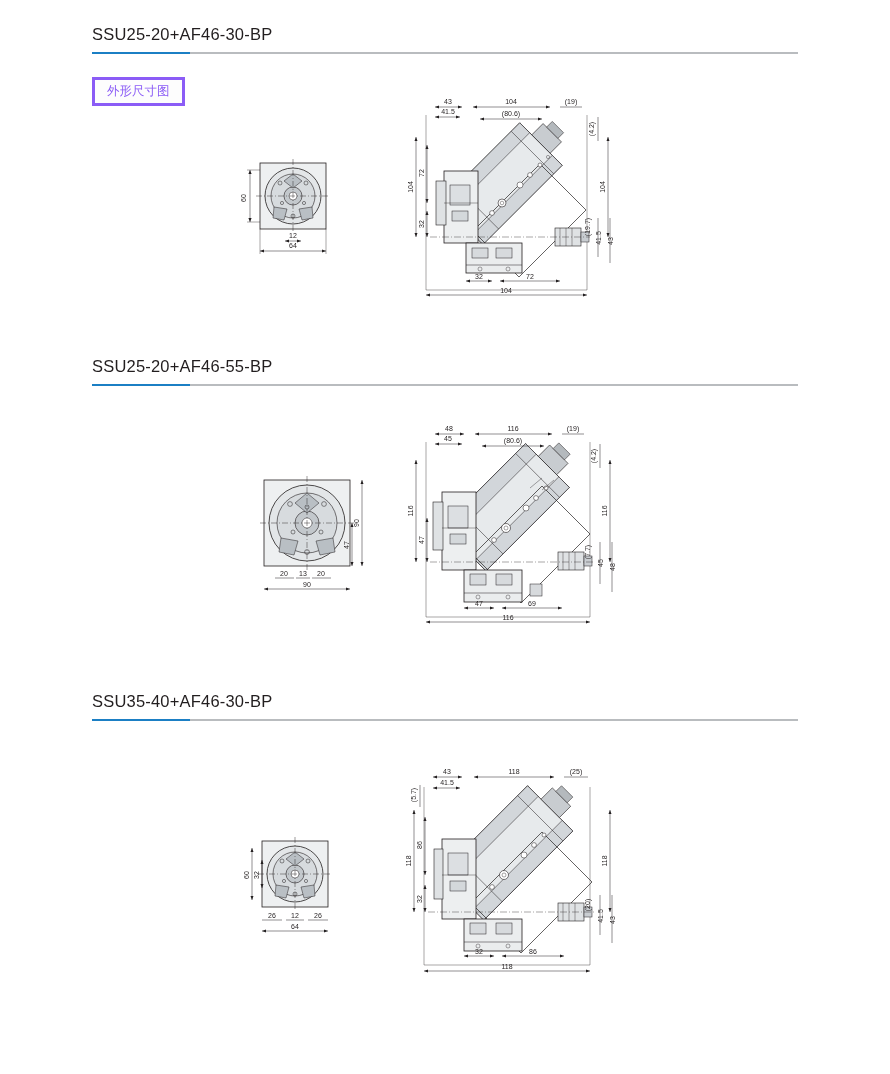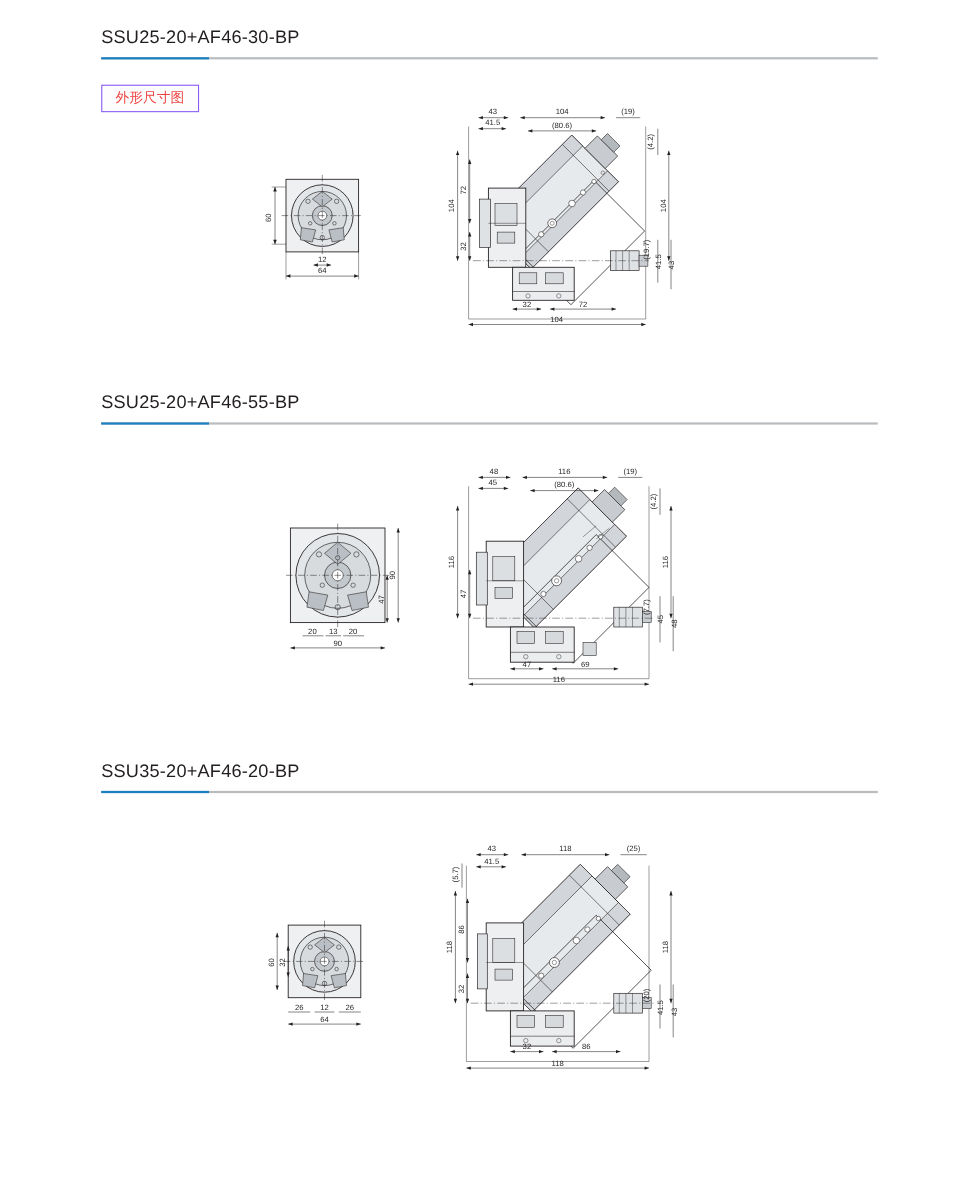--- a/index.html
+++ b/index.html
@@ -51,25 +51,25 @@
     top: 0;
     width: 98px;
     height: 2px;
     background: #1b7fc4;
   }
   
   .badge {
     position: absolute;
     left: 92px;
     top: 77px;
-    border: 1px solid #8b5cf6;
+    border: 3px solid #8b5cf6;
     background: #fdfdfd;
     padding: 4px 12px 5px 12px;
     font-size: 12.5px;
-    color: #ef4444;
+    color: #8b5cf6;
     line-height: 1.15;
     font-family: "DejaVu Sans", sans-serif;
   }
   
   .drawing {
     position: absolute;
   }
   .drawing svg {
     display: block;
   }
@@ -405,21 +405,21 @@
 
         <line x1="196" y1="210" x2="360" y2="210" stroke-width="0.5"></line>
         <path d="M196 210 l4 -1.5 v3 z" fill="#231f20" stroke="none"></path>
         <path d="M360 210 l-4 -1.5 v3 z" fill="#231f20" stroke="none"></path>
         <text class="dim-text" x="278" y="208" font-size="7" text-anchor="middle" stroke="none">116</text>
       </g>
     </svg>
   </div>
 
   <div class="section" style="top:692px;">
-    <div class="sec-title">SSU35-20+AF46-20-BP</div>
+    <div class="sec-title">SSU35-40+AF46-30-BP</div>
     <div class="rule"></div>
   </div>
 
   <div class="drawing" style="left:230px; top:755px;">
     <svg width="420" height="235" viewBox="0 0 420 235">
       <g stroke="#231f20" fill="none" stroke-width="0.7" font-size="7">
 
         <rect x="32" y="86" width="66" height="66" fill="#eef0f1" stroke="#231f20" stroke-width="0.8"></rect>
         <circle cx="65" cy="119" r="28" fill="#e3e6e8" stroke="#231f20" stroke-width="0.8"></circle>
         <circle cx="65" cy="119" r="22" fill="#d7dbde" stroke="#231f20" stroke-width="0.6"></circle>

